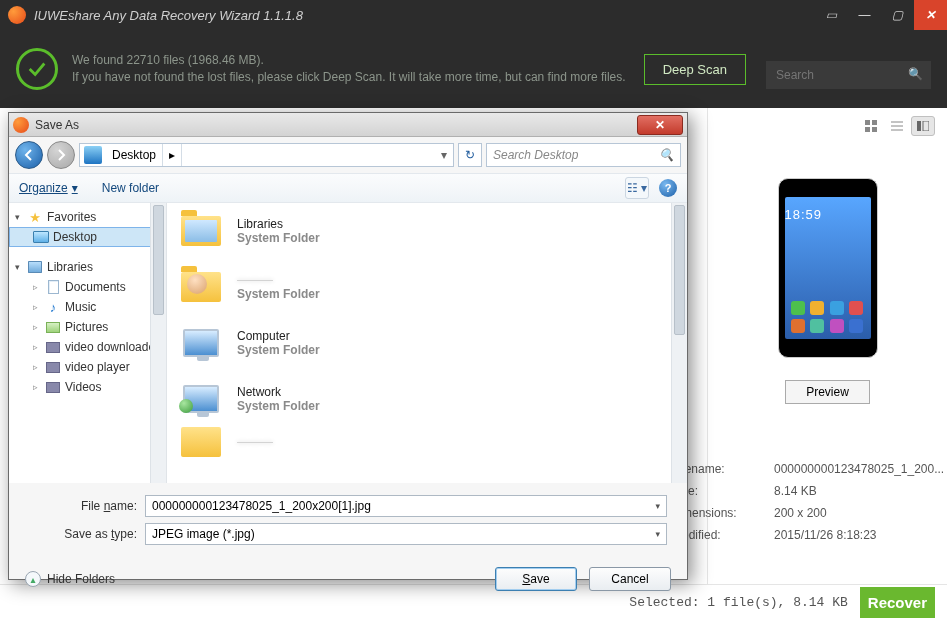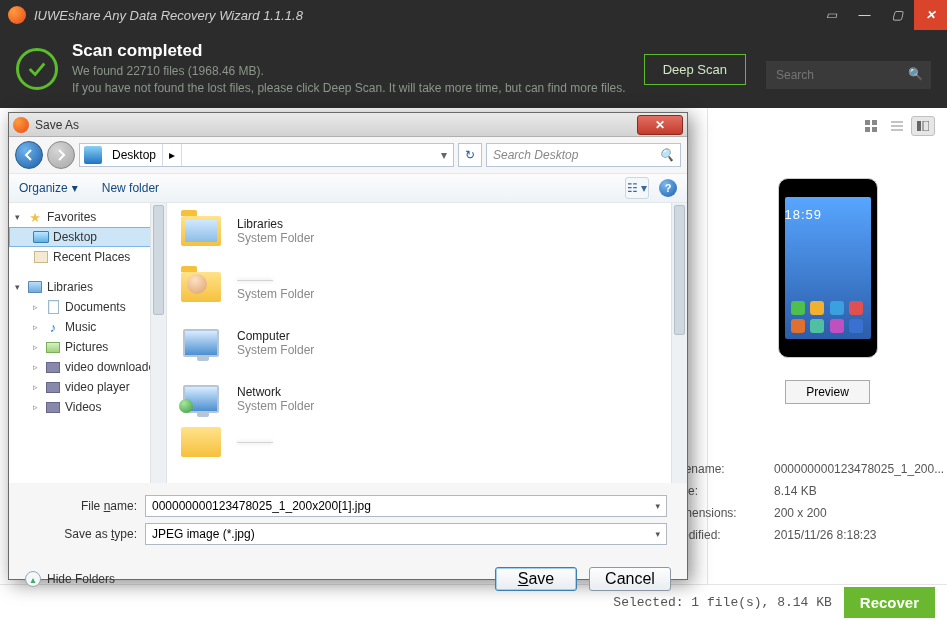--- a/index.html
+++ b/index.html
@@ -40,41 +40,41 @@
   .previewbtn { display: block; margin: 22px auto 0; padding: 4px 20px; border: 1px solid #aaa; background: #f5f5f5; font-size: 12px; }
 
   .meta { position: absolute; left: -26px; top: 350px; font-size: 12px; color: #555; }
   .meta .row { display: flex; height: 22px; align-items: center; }
   .meta .row .k { width: 92px; color: #555; }
   .meta .row .v { color: #555; }
 
   
   .statbar { position: absolute; bottom: 0; left: 0; right: 0; height: 35px; display: flex; align-items: center; justify-content: flex-end; padding-right: 12px; border-top: 1px solid #e5e5e5; gap: 12px; background:#fff; }
   .statbar .sel { color: #555; font-size: 13px; font-family: Liberation Mono, monospace; }
-  .statbar .recover { background: #6ab82f; color: #fff; border: none; padding: 7px 16px; font-size: 15px; font-weight: 600; }
+  .statbar .recover { background: #6ab82f; color: #fff; border: none; padding: 7px 8px; font-size: 15px; font-weight: 600; }
 
   
   .dialog { position: absolute; left: 8px; top: 4px; width: 680px; height: 468px; background: #f6f6f6; border: 1px solid #6a6a6a; box-shadow: 4px 4px 18px rgba(0,0,0,.45); }
   .dlghdr { height: 24px; background: linear-gradient(#e9e9e9, #d3d3d3); display: flex; align-items: center; padding: 0 4px; border-bottom: 1px solid #b0b0b0; }
   .dlghdr .dico { width: 16px; height: 16px; border-radius: 50%; background: radial-gradient(circle at 30% 30%, #ff9b3b, #e64a19); margin-right: 6px; }
   .dlghdr .dtitle { flex: 1; font-size: 12px; color: #333; }
   .dlghdr .dclose { width: 46px; height: 20px; background: linear-gradient(#e26f63, #c33b2c); border: 1px solid #8a2a1f; border-radius: 3px; color: #fff; display: flex; align-items: center; justify-content: center; font-weight: bold; }
 
   .navrow { height: 36px; display: flex; align-items: center; padding: 4px 6px; gap: 4px; background: #f6f6f6; }
   .navbtn { width: 28px; height: 28px; border-radius: 50%; background: radial-gradient(circle at 35% 30%, #6fb4ec, #1b5fa8); border: 1px solid #2b5a88; display:flex; align-items:center; justify-content:center; color:#fff; }
   .navbtn.dis { background: radial-gradient(circle at 35% 30%, #d5d5d5, #a8a8a8); border-color:#888; }
   .crumb { flex: 1; height: 24px; border: 1px solid #b7c6d6; background: #fff; display: flex; align-items: center; font-size: 12px; }
   .crumb .ci { width: 18px; height: 18px; margin: 0 4px; background: linear-gradient(#8bd0f5, #1e74c2); border-radius: 2px; display:inline-block; }
   .crumb .seg { padding: 0 6px; border-right: 1px solid #d4dde6; height: 100%; display:flex; align-items:center; }
   .crumb .drop { width: 18px; text-align: center; color: #666; }
   .refresh { width: 24px; height: 24px; border: 1px solid #b7c6d6; background: #fff; display:flex; align-items:center; justify-content:center; color:#1e5a9c; }
   .dsearch { width: 195px; height: 24px; border: 1px solid #b7c6d6; background: #fff; display: flex; align-items: center; padding: 0 6px; color: #888; font-style: italic; justify-content: space-between; }
 
   .toolrow { height: 30px; border-top: 1px solid #e3e8ed; border-bottom: 1px solid #e3e8ed; background: linear-gradient(#fbfcfd, #eef3f7); display: flex; align-items: center; padding: 0 10px; font-size: 12px; color: #13487d; }
-  .toolrow .org { display:flex; align-items:center; gap:4px; }
+  .toolrow .org { display:flex; align-items:center; gap:4px;text-decoration:underline; }
   .toolrow .spacer { flex: 1; }
   .toolrow .vicon { width: 24px; height: 22px; border: 1px solid #cbd6e1; border-radius: 3px; margin-left: 6px; display:flex; align-items:center; justify-content:center; color:#3a69a0; background:#f4f8fb; }
   .toolrow .help { width: 18px; height: 18px; border-radius: 50%; background: radial-gradient(circle at 35% 30%, #7ab9f0, #1b5fa8); color: #fff; font-weight:bold; font-size:11px; display:flex; align-items:center; justify-content:center; margin-left:10px; }
 
   .dlgbody { display: flex; height: 280px; }
   .tree { width: 158px; border-right: 1px solid #e0e4e8; background: #fff; padding: 4px 0; font-size: 12px; overflow:hidden; position:relative; }
   .tree .grp { font-size: 12px; color: #333; }
   .tree .hdr { display: flex; align-items: center; padding: 3px 4px 3px 6px; }
   .tree .hdr .tri { width: 10px; color: #555; font-size: 9px; margin-right: 2px; }
   .tree .hdr .ic { width: 16px; height: 14px; margin-right: 4px; display:inline-flex; align-items:center; justify-content:center; }
@@ -85,35 +85,35 @@
   .tree .vscroll { position:absolute; right:0; top:0; bottom:0; width:16px; background:#eef1f4; border-left:1px solid #dde2e7; }
   .tree .vscroll .thumb { position:absolute; left:2px; right:2px; top:2px; height:110px; background:#cfd7df; border:1px solid #b7c0c9; border-radius:2px; }
 
   .files { flex: 1; background: #fff; position: relative; overflow:hidden; }
   .files .vscroll { position:absolute; right:0; top:0; bottom:0; width:16px; background:#eef1f4; border-left:1px solid #dde2e7; }
   .files .vscroll .thumb { position:absolute; left:2px; right:2px; top:2px; height:130px; background:#cfd7df; border:1px solid #b7c0c9; border-radius:2px; }
   .files .fitem { display: flex; align-items: center; padding: 8px 20px 8px 12px; gap: 14px; }
   .files .ficon { width: 44px; height: 40px; display:flex; align-items:center; justify-content:center; }
   .files .ft { font-size: 12px; }
   .files .ft .name { color: #222; }
-  .files .ft .type { color: #8a8a8a; }
+  .files .ft .type { color: #8a8a8a; font-weight: bold; }
   .files .ft .name.blur { color: #cfcfcf; text-shadow: 0 0 4px #bbb; }
 
   .dlgfields { padding: 6px 16px 0 42px; }
   .fieldrow { display: flex; align-items: center; margin: 6px 4px; }
   .fieldrow label { width: 82px; text-align: right; margin-right: 8px; font-size: 12px; color: #333; }
   .fieldrow label u { text-decoration: underline; }
   .fieldrow .ctl { flex: 1; height: 22px; border: 1px solid #aeb9c4; background: #fff; font-size: 12px; padding: 0 6px; display:flex; align-items:center; justify-content:space-between; }
   .fieldrow .ctl .dd { color:#555; font-size:9px; }
 
   .dlgbtns { display: flex; align-items: center; padding: 16px 16px 0 16px; }
   .dlgbtns .hf { display: flex; align-items: center; gap: 6px; color: #333; font-size:12px; }
   .dlgbtns .hf .ar { width:16px; height:16px; border:1px solid #9aa6b2; border-radius:50%; display:flex; align-items:center; justify-content:center; font-size:10px; color:#4a6; background:#f4f8fb; }
   .dlgbtns .sp { flex:1; }
-  .dlgbtns button { width: 82px; height: 24px; margin-left: 12px; border: 1px solid #8a98a6; border-radius: 3px; background: linear-gradient(#fdfdfd, #e9edf1); font-size:16px; }
+  .dlgbtns button { width: 82px; height: 24px; margin-left: 12px; border: 1px solid #8a98a6; border-radius: 3px; background: linear-gradient(#fdfdfd, #e9edf1); font-size:12px; }
   .dlgbtns button.primary { border: 1px solid #3c7fb1; box-shadow: 0 0 0 1px #a2cdef inset; }
   .ic-star { color:#f5c13d; font-size:13px; }
   .ic-lib { width:14px; height:12px; background: linear-gradient(#bfe3ff,#6aa6d8); border-radius:1px; box-shadow: 0 0 0 1px #5a8ab5 inset; }
   .ic-doc { width:11px; height:14px; background:#fff; border:1px solid #9cb7d0; box-shadow: 1px 1px 0 #e4eef7 inset; }
   .ic-music { color:#2b7ed1; font-size:13px; }
   .ic-pic { width:14px; height:11px; background:linear-gradient(#d6f0c3,#9ed27b); border:1px solid #7ab158; }
   .ic-vid { width:14px; height:11px; background:#88a; border:1px solid #668; position:relative; }
   .ic-desktop { width:16px; height:12px; background: linear-gradient(#bde6ff,#5fb1e8); border:1px solid #3a7fae; border-radius:1px; }
   .ic-recent { width:14px; height:12px; background:#f4ead1; border:1px solid #c8b98a; }
 
@@ -145,21 +145,20 @@
     </div>
 </div>
 
 <div class="scanhdr">
   <div class="check">
     <svg width="22" height="22" viewBox="0 0 24 24" fill="none" stroke-width="3">
         <polyline points="4,12 10,18 20,6"></polyline>
       </svg>
   </div>
   <div class="stxt">
-    <h2>Scan completed</h2>
     <p>We found 22710 files (1968.46 MB).</p>
     <p>If you have not found the lost files, please click Deep Scan. It will take more time, but can find more files.</p>
   </div>
   <button class="deep">Deep Scan</button>
   <div class="search">
     <input placeholder="Search" style="">
     <span class="sicon">🔍</span>
   </div>
 </div>
 
@@ -284,26 +283,20 @@
               <span class="tri">▾</span>
               <span class="ic ic-star">★</span>
               <span>Favorites</span>
             </div>
           <div class="item sel">
               <span class="ic">
                 <span class="ic-desktop"></span>
               </span>
               <span>Desktop</span>
             </div>
-          <div class="item">
-              <span class="ic">
-                <span class="ic-recent"></span>
-              </span>
-              <span>Recent Places</span>
-            </div>
         </div>
         <div style="height:10px"></div>
         <div class="grp">
           <div class="hdr">
               <span class="tri">▾</span>
               <span class="ic">
                 <span class="ic-lib"></span>
               </span>
               <span>Libraries</span>
             </div>

